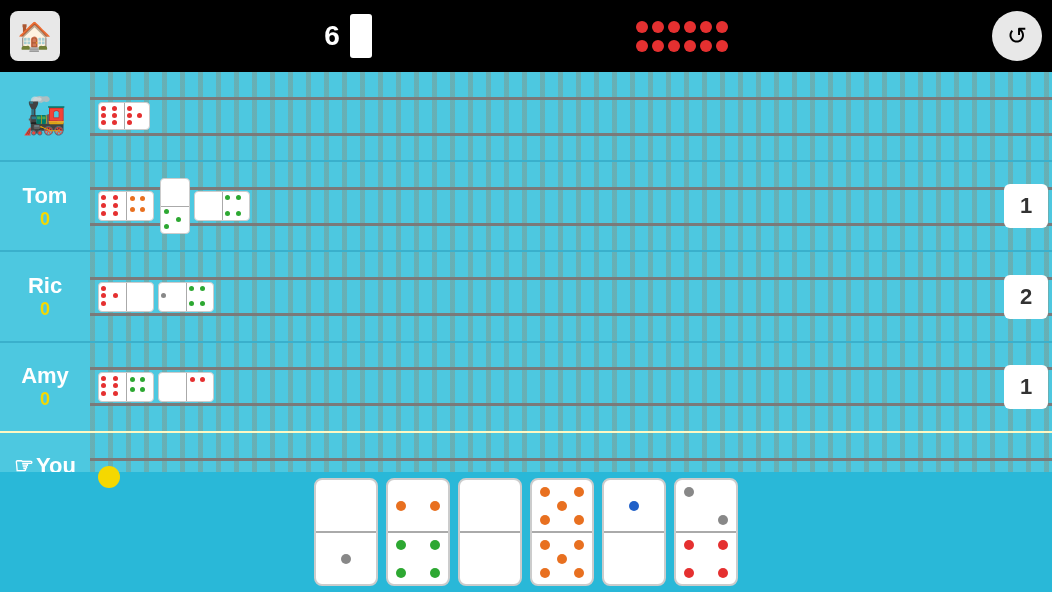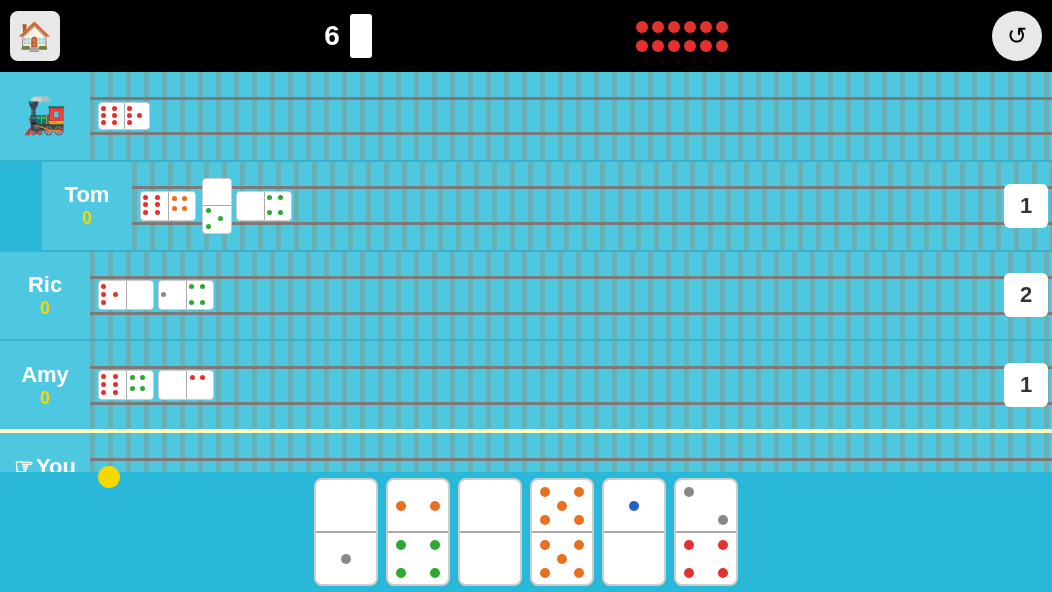--- a/index.html
+++ b/index.html
@@ -316,21 +316,21 @@
                 <div class="dot red"></div>
                 <div class="dot red"></div>
                 <div class="dot empty"></div>
               </div>
             </div>
           </div>
         </div>
       </div>
     </div>
 
-    <div class="player-row" style="background:#4dc8e0;border-bottom:2px solid #3ab0cc;margin-left:42px;">
+    <div class="player-row" style="background:#4dc8e0;border-bottom:2px solid #3ab0cc;">
       <div class="player-label">
         <span class="player-name">Tom</span>
         <span class="player-score">0</span>
       </div>
       <div class="track-area">
         <div class="track-visual"></div>
         <div class="track-dominoes">
 
           <div class="domino horizontal" style="width:56px;height:30px;">
             <div class="domino-half">
@@ -453,21 +453,21 @@
                 <div class="dot green"></div>
                   <div class="dot green"></div>
               </div>
             </div>
           </div>
         </div>
       </div>
       <div class="score-box" style="position:absolute;right:4px;">2</div>
     </div>
 
-    <div class="player-row" style="background:#4dc8e0;border-bottom:4px solid #fef9c3;">
+    <div class="player-row" style="background:#4dc8e0;border-bottom:2px solid #fef9c3;">
       <div class="player-label">
         <span class="player-name">Amy</span>
         <span class="player-score">0</span>
       </div>
       <div class="track-area">
         <div class="track-visual"></div>
         <div class="track-dominoes">
 
           <div class="domino horizontal" style="width:56px;height:30px;">
             <div class="domino-half">

